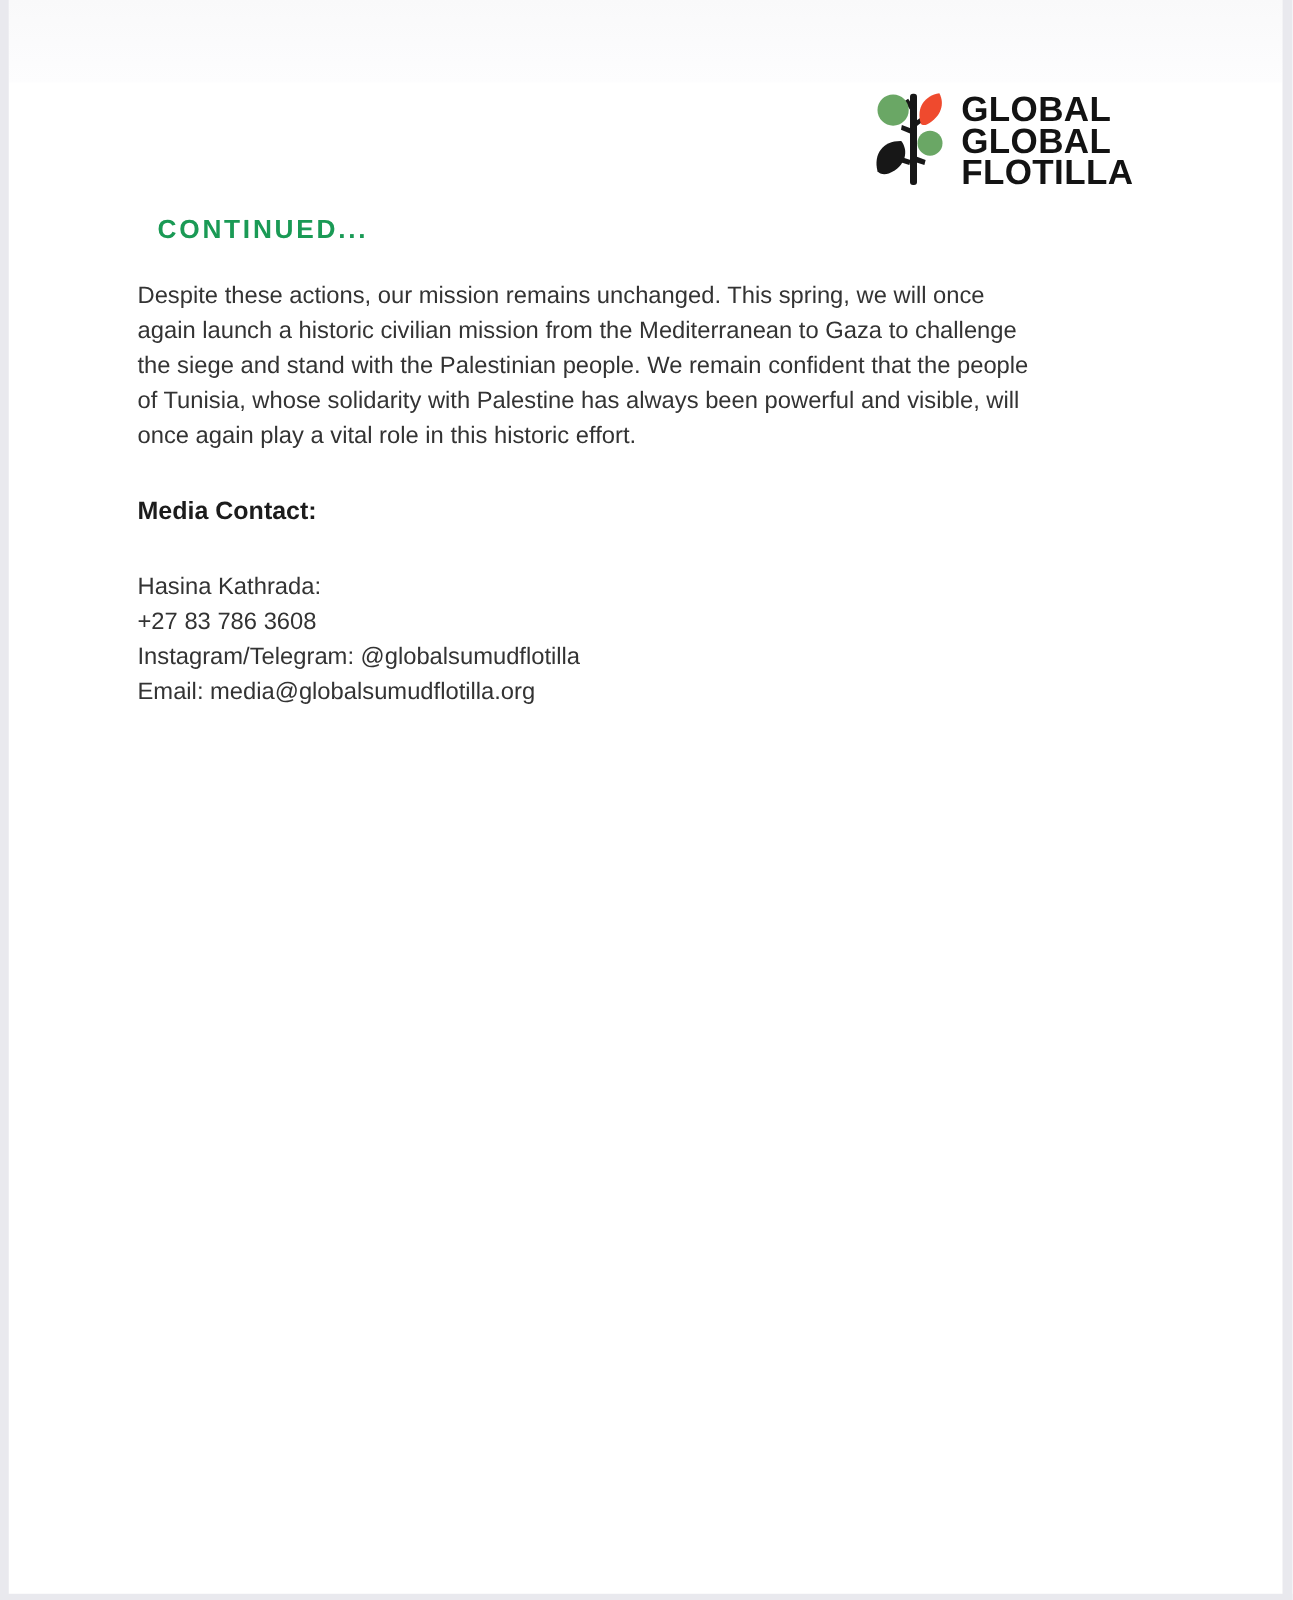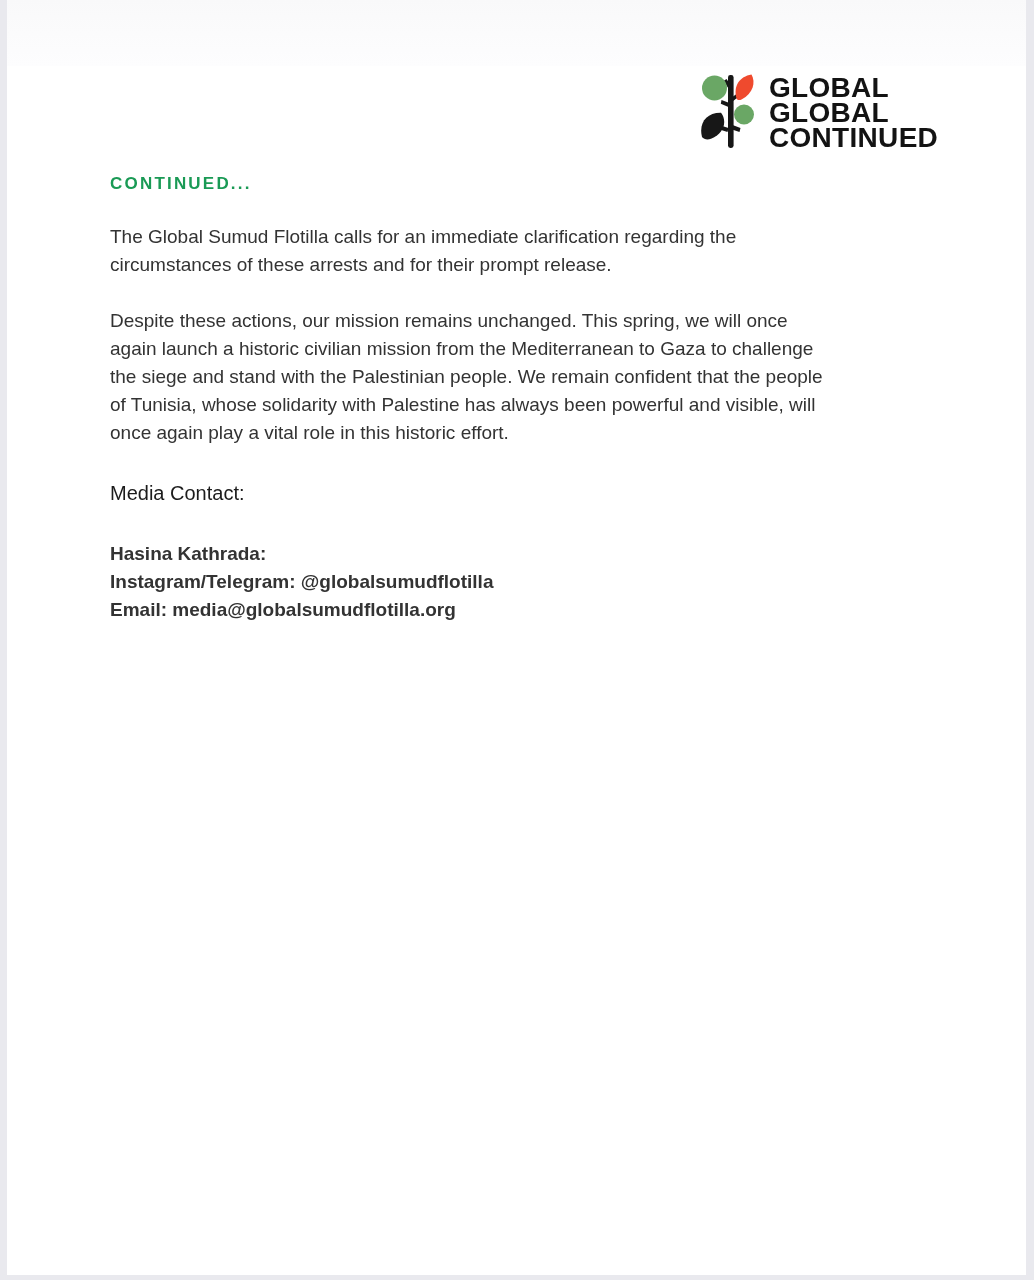--- a/index.html
+++ b/index.html
@@ -33,36 +33,36 @@
   }
   .wordmark span { display: block; }
   .content {
     position: absolute; left: 110px; top: 170px; width: 860px;
     color: #333333;
     font-size: 19px;
     line-height: 28px;
   }
   .continued {
     color: #1a9a55;
-    font-size: 17px;
+    font-size: 21px;
     font-weight: bold;
     letter-spacing: 2.2px;
-    margin: 0 0 25px 0;
+    margin: 0 0 25px 16px;
   }
   .para {
     margin: 0 0 28px 0;
     white-space: pre-line;
   }
   .media-contact {
     color: #1c1c1c;
     font-size: 20px;
-    font-weight: normal;
+    font-weight: bold;
     margin: 32px 0 0 0;
   }
-  .contact { margin-top: 33px; font-weight: bold; }
+  .contact { margin-top: 33px; }
   .contact div { line-height: 28px; }
 </style>
 </head>
 <body>
 
 <div>
 
   <div class="top-band"></div>
   <div class="edge edge-left"></div>
   <div class="edge edge-right"></div>
@@ -88,37 +88,36 @@
 
         <path d="M37.5,24.5 C34,12 40.5,2.5 52.5,0.5 C56.8,8.5 54.5,19 42.5,25.5 C40.5,26.5 38.5,26.3 37.5,24.5 Z" fill="#ef4a2e"></path>
 
         <circle cx="15.5" cy="14" r="12.5" fill="#6aa765"></circle>
         <circle cx="45" cy="40.5" r="10" fill="#6aa765"></circle>
       </svg>
     </div>
     <div class="wordmark">
       <span>GLOBAL</span>
       <span>GLOBAL</span>
-      <span>CONTINUED</span>
+      <span>FLOTILLA</span>
     </div>
   </header>
 
   <main class="content">
     <h2 class="continued">CONTINUED...</h2>
 
-    <p class="para">The Global Sumud Flotilla calls for an immediate clarification regarding the
-circumstances of these arrests and for their prompt release.</p>
     <p class="para">Despite these actions, our mission remains unchanged. This spring, we will once
 again launch a historic civilian mission from the Mediterranean to Gaza to challenge
 the siege and stand with the Palestinian people. We remain confident that the people
 of Tunisia, whose solidarity with Palestine has always been powerful and visible, will
 once again play a vital role in this historic effort.</p>
 
     <h3 class="media-contact">Media Contact:</h3>
 
     <div class="contact">
       <div>Hasina Kathrada:</div>
+      <div>+27 83 786 3608</div>
       <div>Instagram/Telegram: @globalsumudflotilla</div>
       <div>Email: media@globalsumudflotilla.org</div>
     </div>
   </main>
 
 </div>
 
 </body></html>

